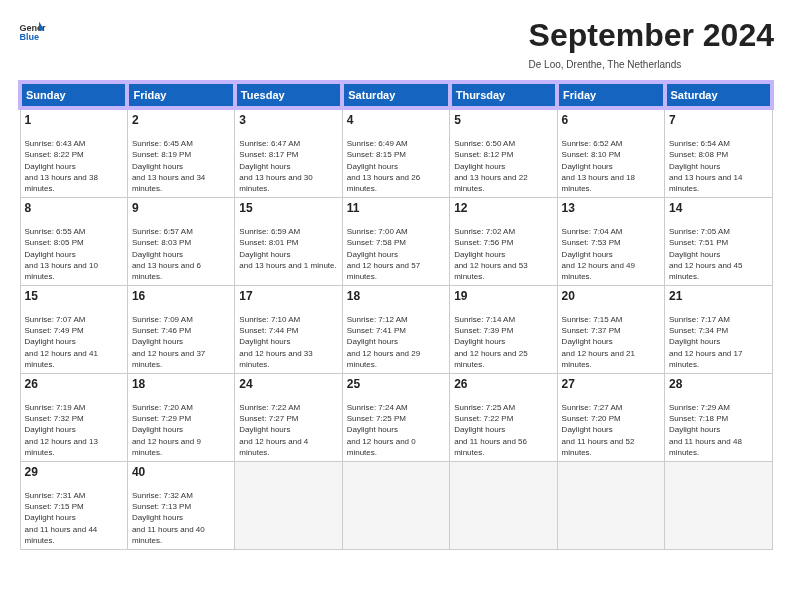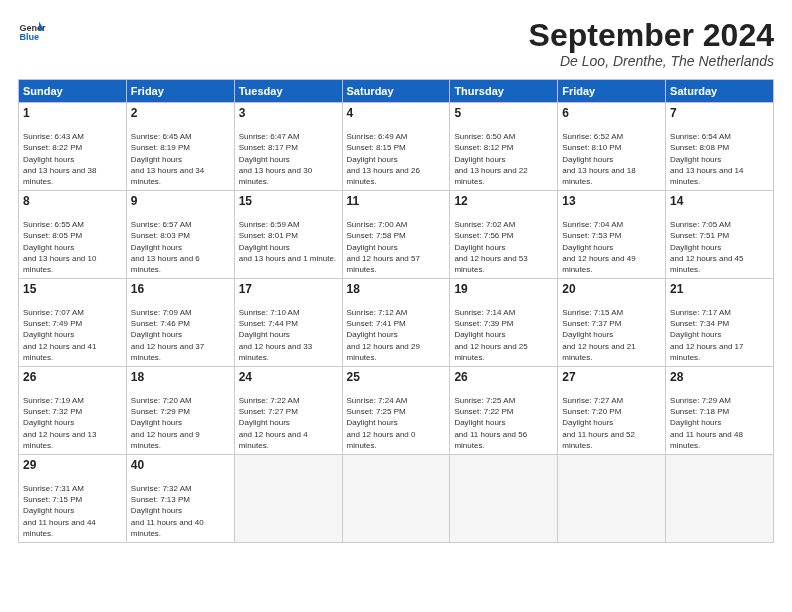--- a/index.html
+++ b/index.html
@@ -23,47 +23,46 @@
     .logo {
       display: flex;
       align-items: center;
       gap: 4px;
     }
     .logo-icon {
       width: 28px;
       height: 28px;
     }
     .title-area {
-      text-align: right;
+      text-align: left;
     }
     .month-title {
       font-size: 32px;
       font-weight: bold;
       color: #222;
       line-height: 1.1;
     }
     .location-title {
-      font-size: 14px;
+      font-size: 10px;
       color: #444;
-      margin-top: 0;
-      font-style: italic;
+      margin-top: 6px;
     }
     table {
       width: 100%;
       border-collapse: collapse;
       table-layout: fixed;
     }
     th {
       background-color: #1565c0;
       color: #fff;
       font-size: 11px;
       font-weight: bold;
       padding: 5px 4px;
       text-align: left;
-      border: 1px solid #c4b5fd;
+      border: 4px solid #c4b5fd;
     }
     td {
       border: 1px solid #ccc;
       vertical-align: top;
       padding: 3px 4px;
       font-size: 8.5px;
       color: #333;
       height: 78px;
       background: #fff;
     }

